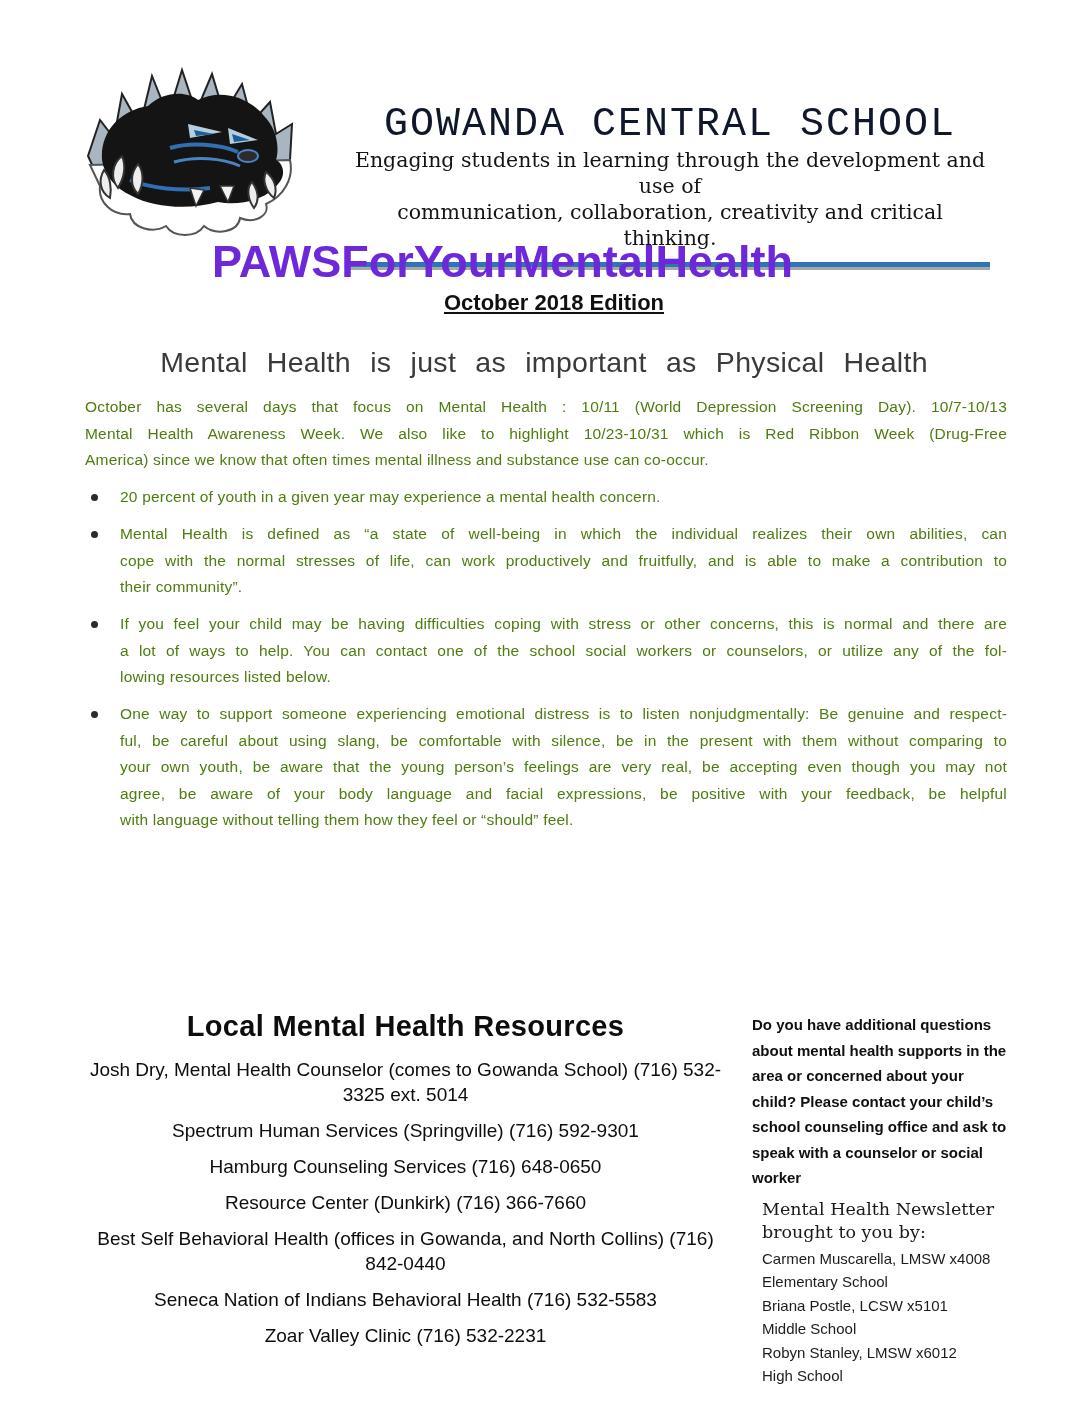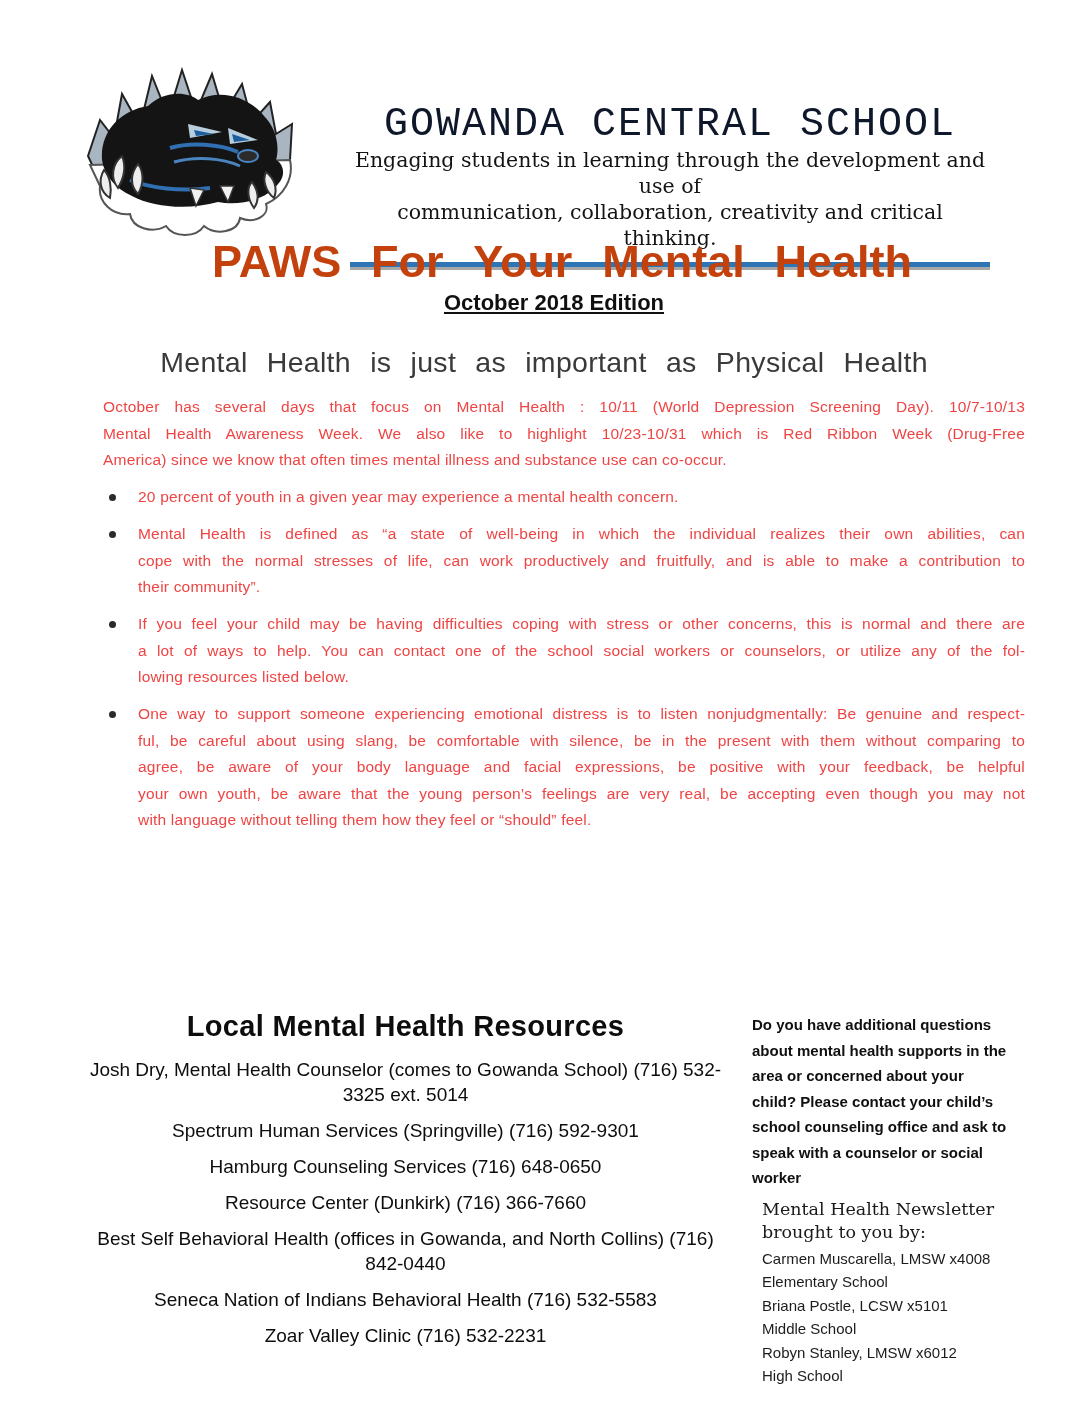--- a/index.html
+++ b/index.html
@@ -8,30 +8,30 @@
 
   
   .logo{position:absolute;left:70px;top:60px;width:240px;height:185px;}
   .header-text{position:absolute;left:350px;top:102px;width:640px;text-align:center;}
   .school-name{margin:0;font-family:Liberation Mono, monospace;font-weight:500;font-size:40px;
                letter-spacing:2px;color:#0f172a;white-space:nowrap;}
   .tagline{font-family:"DejaVu Serif",serif;font-size:20.5px;line-height:26px;color:#141414;}
   .divider{margin-top:11px;height:5px;border-bottom:3px solid #a8a8a8;}
 
   .paws-title{position:absolute;left:212px;top:236px;width:700px;display:flex;
-              justify-content:space-between;font-size:45px;font-weight:bold;color:#c2410c;}
+              font-size:45px;font-weight:bold;color:#6d28d9;}
   .edition{position:absolute;left:10px;top:290px;width:1088px;text-align:center;font-size:22px;
            font-weight:600;color:#101010;text-decoration:underline;}
 
   .main-heading{position:absolute;left:0;top:346px;width:1088px;margin:0;text-align:center;
                 font-size:28.5px;font-weight:400;color:#3a3a3a;word-spacing:11px;letter-spacing:.3px;}
 
   
   .content{position:absolute;left:85px;top:394px;width:922px;font-size:15.5px;line-height:26.5px;
-           color:#ef4444;letter-spacing:.2px;margin-left:18px;}
+           color:#4d7c0f;letter-spacing:.2px;}
   .tline{text-align:justify;text-align-last:justify;white-space:normal;}
   .tline.last{text-align-last:left;}
   .bullet-row{display:flex;margin-top:10.5px;}
   .dot{flex:0 0 auto;width:7px;height:7px;border-radius:50%;background:#2b2b2b;margin:10px 0 0 6px;}
   .btext{margin-left:22px;width:888px;}
 
   
   .resources{position:absolute;left:78px;top:1010px;width:655px;text-align:center;color:#0d0d0d;}
   .resources-title{margin:0 0 14px 0;font-size:29px;font-weight:bold;letter-spacing:.3px;}
   .resource-item{font-size:19px;line-height:25px;margin-bottom:11px;}
@@ -118,22 +118,22 @@
             <div class="tline">If you feel your child may be having difficulties coping with stress or other concerns, this is normal and there are</div>
             <div class="tline">a lot of ways to help. You can contact one of the school social workers or counselors, or utilize any of the fol-</div>
             <div class="tline last">lowing resources listed below.</div>
           </div>
         </div>
         <div class="bullet-row">
           <span class="dot"></span>
           <div class="btext">
             <div class="tline">One way to support someone experiencing emotional distress is to listen nonjudgmentally: Be genuine and respect-</div>
             <div class="tline">ful, be careful about using slang, be comfortable with silence, be in the present with them without comparing to</div>
+            <div class="tline">your own youth, be aware that the young person’s feelings are very real, be accepting even though you may not</div>
             <div class="tline">agree, be aware of your body language and facial expressions, be positive with your feedback, be helpful</div>
-            <div class="tline">your own youth, be aware that the young person’s feelings are very real, be accepting even though you may not</div>
             <div class="tline last">with language without telling them how they feel or “should” feel.</div>
           </div>
         </div>
       </div>
   </div>
 
   <div class="resources">
     <h3 class="resources-title">Local Mental Health Resources</h3>
     <div>
         <div class="resource-item">Josh Dry, Mental Health Counselor (comes to Gowanda School) (716) 532-3325 ext. 5014</div>

